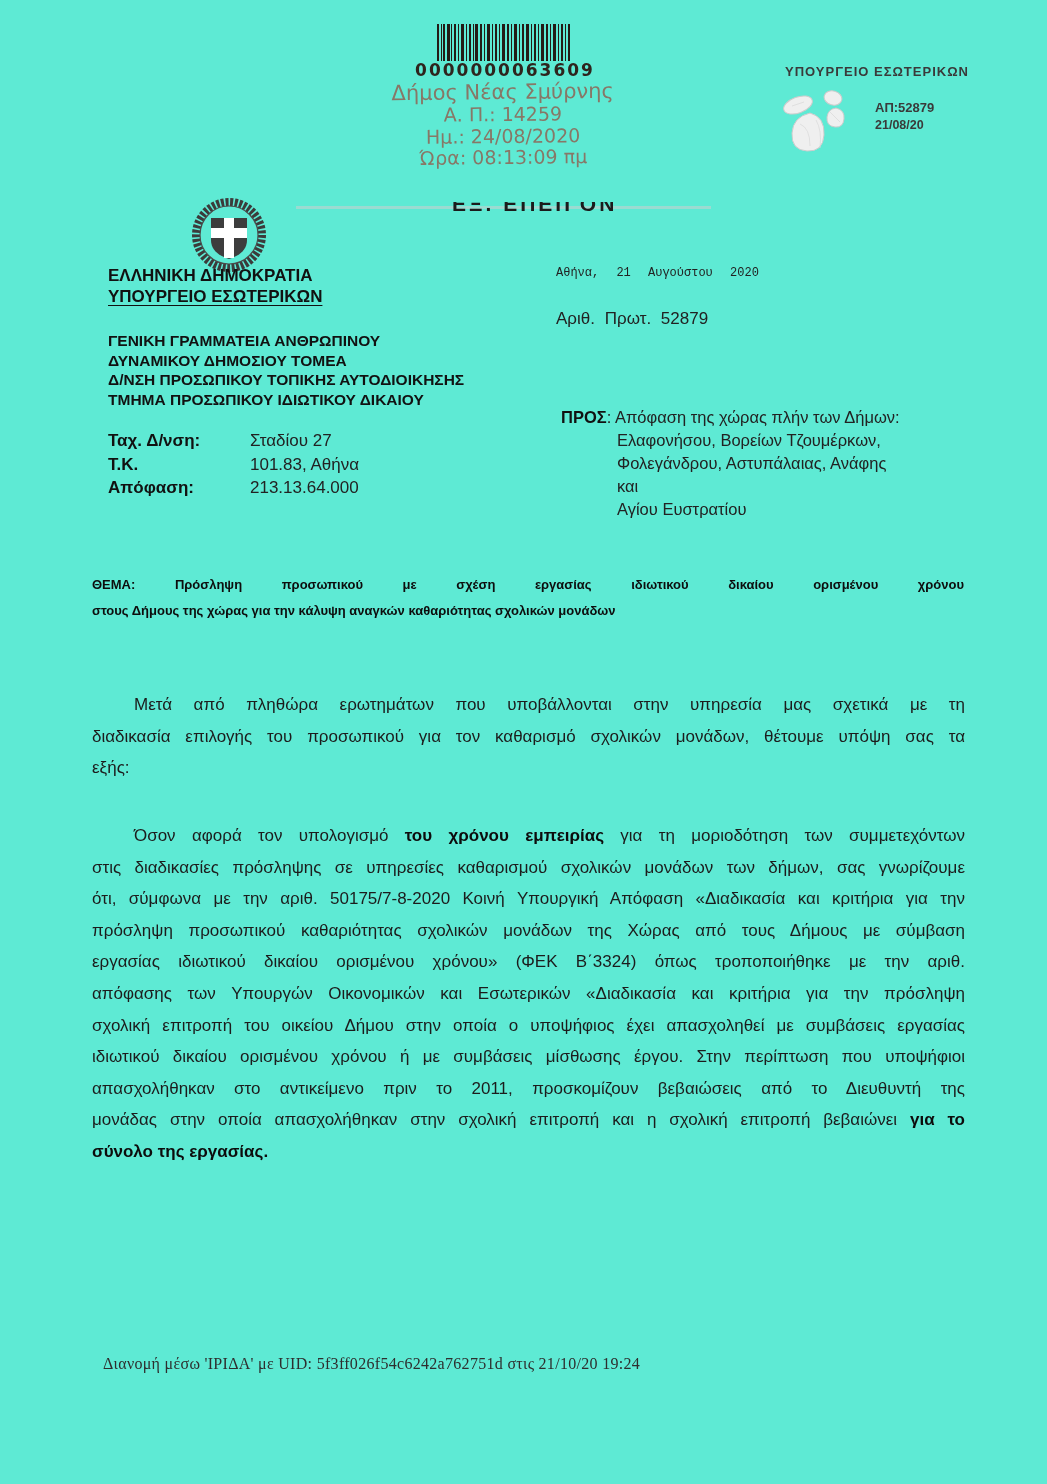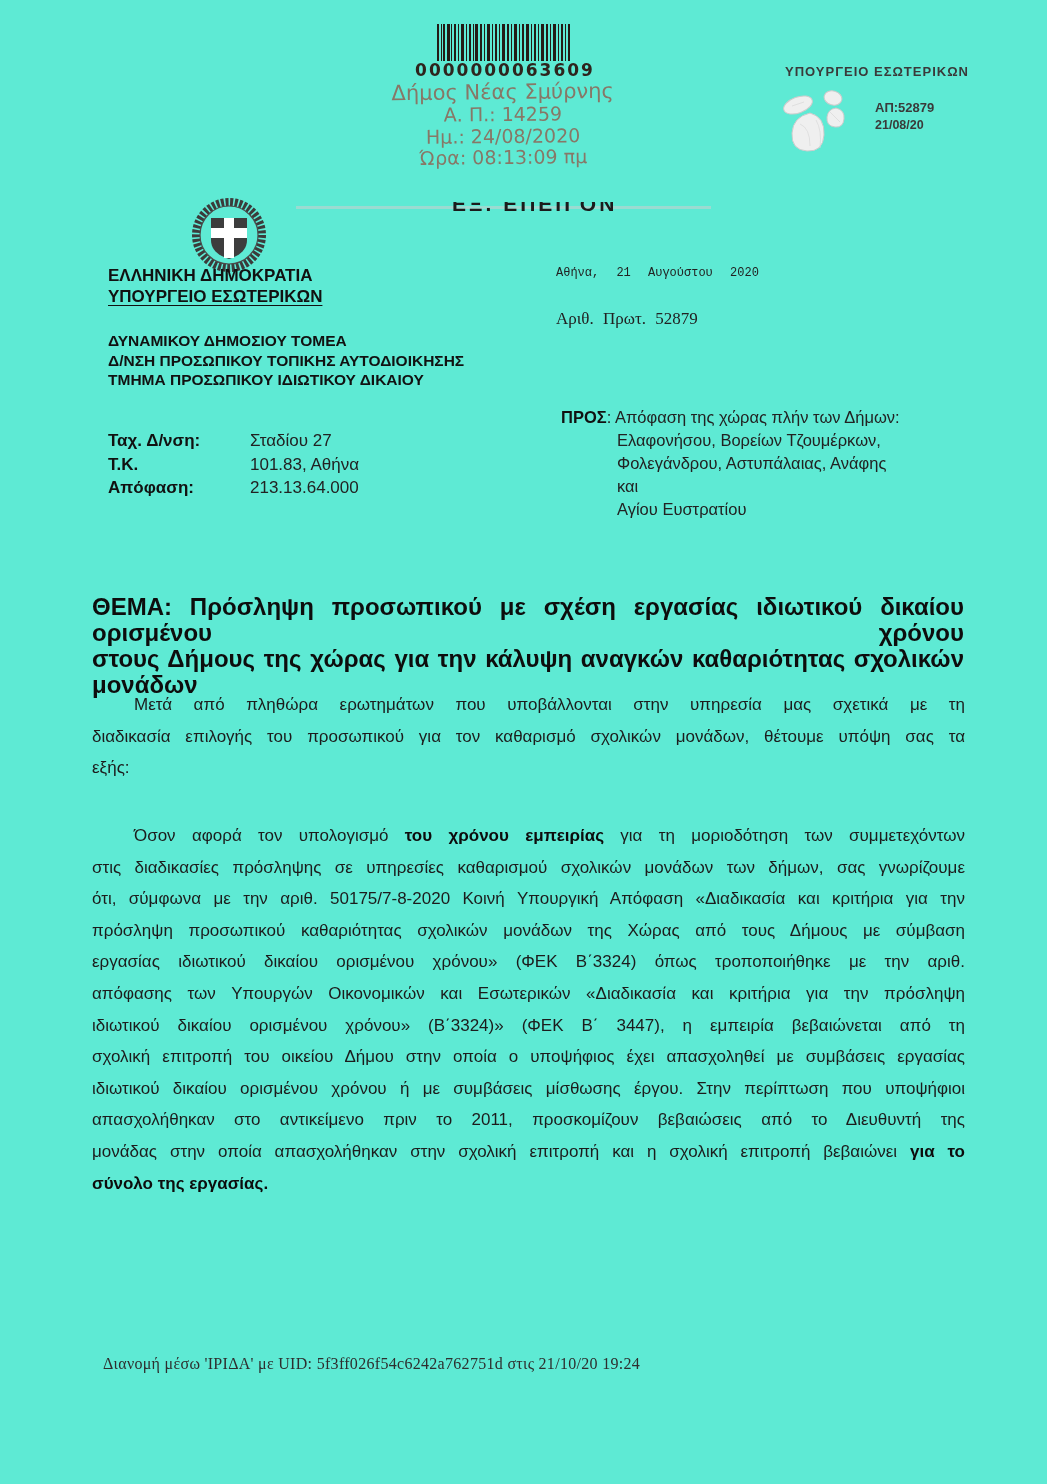--- a/index.html
+++ b/index.html
@@ -45,29 +45,29 @@
   .sender-head .underline{text-decoration:underline;text-underline-offset:3px;}
   .sender-dept{position:absolute;left:108px;top:331px;font-weight:bold;font-size:15.5px;line-height:19.5px;color:#111;}
   .contact{position:absolute;left:108px;top:429px;display:grid;grid-template-columns:142px auto;
     font-size:17px;line-height:23.5px;}
   .contact .lbl{font-weight:bold;color:#111;}
   .contact .val{color:#222;}
   .contact .uval{text-underline-offset:2px;}
 
   
   .meta-date{position:absolute;left:556px;top:266px;font-size:12px;word-spacing:10px;color:#222;font-family:Liberation Mono, monospace;}
-  .meta-prot{position:absolute;left:556px;top:309px;font-size:17px;word-spacing:5px;color:#222;font-family:Liberation Serif, serif;}
+  .meta-prot{position:absolute;left:556px;top:309px;font-size:17px;word-spacing:5px;color:#222;}
   .pros{position:absolute;left:561px;top:406px;width:350px;font-size:16.5px;line-height:23px;
     padding-left:56px;color:#222;}
   .pros .pl{text-indent:0;}
   .pros .pl.firstpl{text-indent:-56px;}
   .pros b{color:#111;}
 
   
-  .subject{position:absolute;left:92px;top:594px;width:872px;font-weight:bold;font-size:24px;
+  .subject{position:absolute;left:92px;top:572px;width:872px;font-weight:bold;font-size:13px;
     line-height:26px;color:#0d0d0d;}
   .subject .line{text-align:justify;text-align-last:justify;}
   .subject .line.last{text-align-last:left;}
 
   .para{position:absolute;font-size:17px;line-height:31.6px;color:#1c1c1c;width:873px;left:92px;}
   .para1{top:689px;}
   .para2{top:820px;}
   .para .line{text-align:justify;text-align-last:justify;white-space:normal;}
   .para .line.last{text-align-last:left;}
   .para .line.first{text-indent:42px;}
@@ -160,20 +160,21 @@
     <path d="M21 23 h36 v22 c0 10 -8 16 -18 19 c-10 -3 -18 -9 -18 -19 z" fill="#3d3d3d"></path>
     <rect x="34" y="23" width="10" height="40" fill="#ffffff"></rect>
     <rect x="21" y="33" width="36" height="10" fill="#ffffff"></rect>
   </svg>
 
   <div class="sender-head">
     <div>ΕΛΛΗΝΙΚΗ ΔΗΜΟΚΡΑΤΙΑ</div>
     <div class="underline">ΥΠΟΥΡΓΕΙΟ ΕΣΩΤΕΡΙΚΩΝ</div>
   </div>
   <div class="sender-dept">
+      <div class="dept-line first">ΓΕΝΙΚΗ ΓΡΑΜΜΑΤΕΙΑ ΑΝΘΡΩΠΙΝΟΥ</div>
       <div class="dept-line">ΔΥΝΑΜΙΚΟΥ ΔΗΜΟΣΙΟΥ ΤΟΜΕΑ</div>
       <div class="dept-line">Δ/ΝΣΗ ΠΡΟΣΩΠΙΚΟΥ ΤΟΠΙΚΗΣ ΑΥΤΟΔΙΟΙΚΗΣΗΣ</div>
       <div class="dept-line last">ΤΜΗΜΑ ΠΡΟΣΩΠΙΚΟΥ ΙΔΙΩΤΙΚΟΥ ΔΙΚΑΙΟΥ</div>
     </div>
   <div class="contact">
     <div class="lbl">Ταχ. Δ/νση:</div>
     <div class="val">Σταδίου 27</div>
     <div class="lbl">Τ.Κ.</div>
     <div class="val">101.83, Αθήνα</div>
     <div class="lbl">Απόφαση:</div>
@@ -201,21 +202,20 @@
       <div class="line">διαδικασία επιλογής του προσωπικού για τον καθαρισμό σχολικών μονάδων, θέτουμε υπόψη σας τα</div>
       <div class="line last">εξής:</div>
     </div>
   <div class="para para2">
       <div class="line first">Όσον αφορά τον υπολογισμό <b>του χρόνου εμπειρίας</b> για τη μοριοδότηση των συμμετεχόντων</div>
       <div class="line">στις διαδικασίες πρόσληψης σε υπηρεσίες καθαρισμού σχολικών μονάδων των δήμων, σας γνωρίζουμε</div>
       <div class="line">ότι, σύμφωνα με την αριθ. 50175/7-8-2020 Κοινή Υπουργική Απόφαση «Διαδικασία και κριτήρια για την</div>
       <div class="line">πρόσληψη προσωπικού καθαριότητας σχολικών μονάδων της Χώρας από τους Δήμους με σύμβαση</div>
       <div class="line">εργασίας ιδιωτικού δικαίου ορισμένου χρόνου» (ΦΕΚ Β΄3324) όπως τροποποιήθηκε με την αριθ.</div>
       <div class="line">απόφασης των Υπουργών Οικονομικών και Εσωτερικών «Διαδικασία και κριτήρια για την πρόσληψη</div>
-      <div class="line">ιδιωτικού δικαίου ορισμένου χρόνου» (Β΄3324)» (ΦΕΚ Β΄ 3447), η εμπειρία βεβαιώνεται από τη</div>
       <div class="line">σχολική επιτροπή του οικείου Δήμου στην οποία ο υποψήφιος έχει απασχοληθεί με συμβάσεις εργασίας</div>
       <div class="line">ιδιωτικού δικαίου ορισμένου χρόνου ή με συμβάσεις μίσθωσης έργου. Στην περίπτωση που υποψήφιοι</div>
       <div class="line">απασχολήθηκαν στο αντικείμενο πριν το 2011, προσκομίζουν βεβαιώσεις από το Διευθυντή της</div>
       <div class="line">μονάδας στην οποία απασχολήθηκαν στην σχολική επιτροπή και η σχολική επιτροπή βεβαιώνει <b>για το</b></div>
       <div class="line last"><b>σύνολο της εργασίας.</b></div>
     </div>
 
   <div class="footer">Διανομή μέσω 'ΙΡΙΔΑ' με UID: 5f3ff026f54c6242a762751d στις 21/10/20 19:24</div>
 
 </div>

